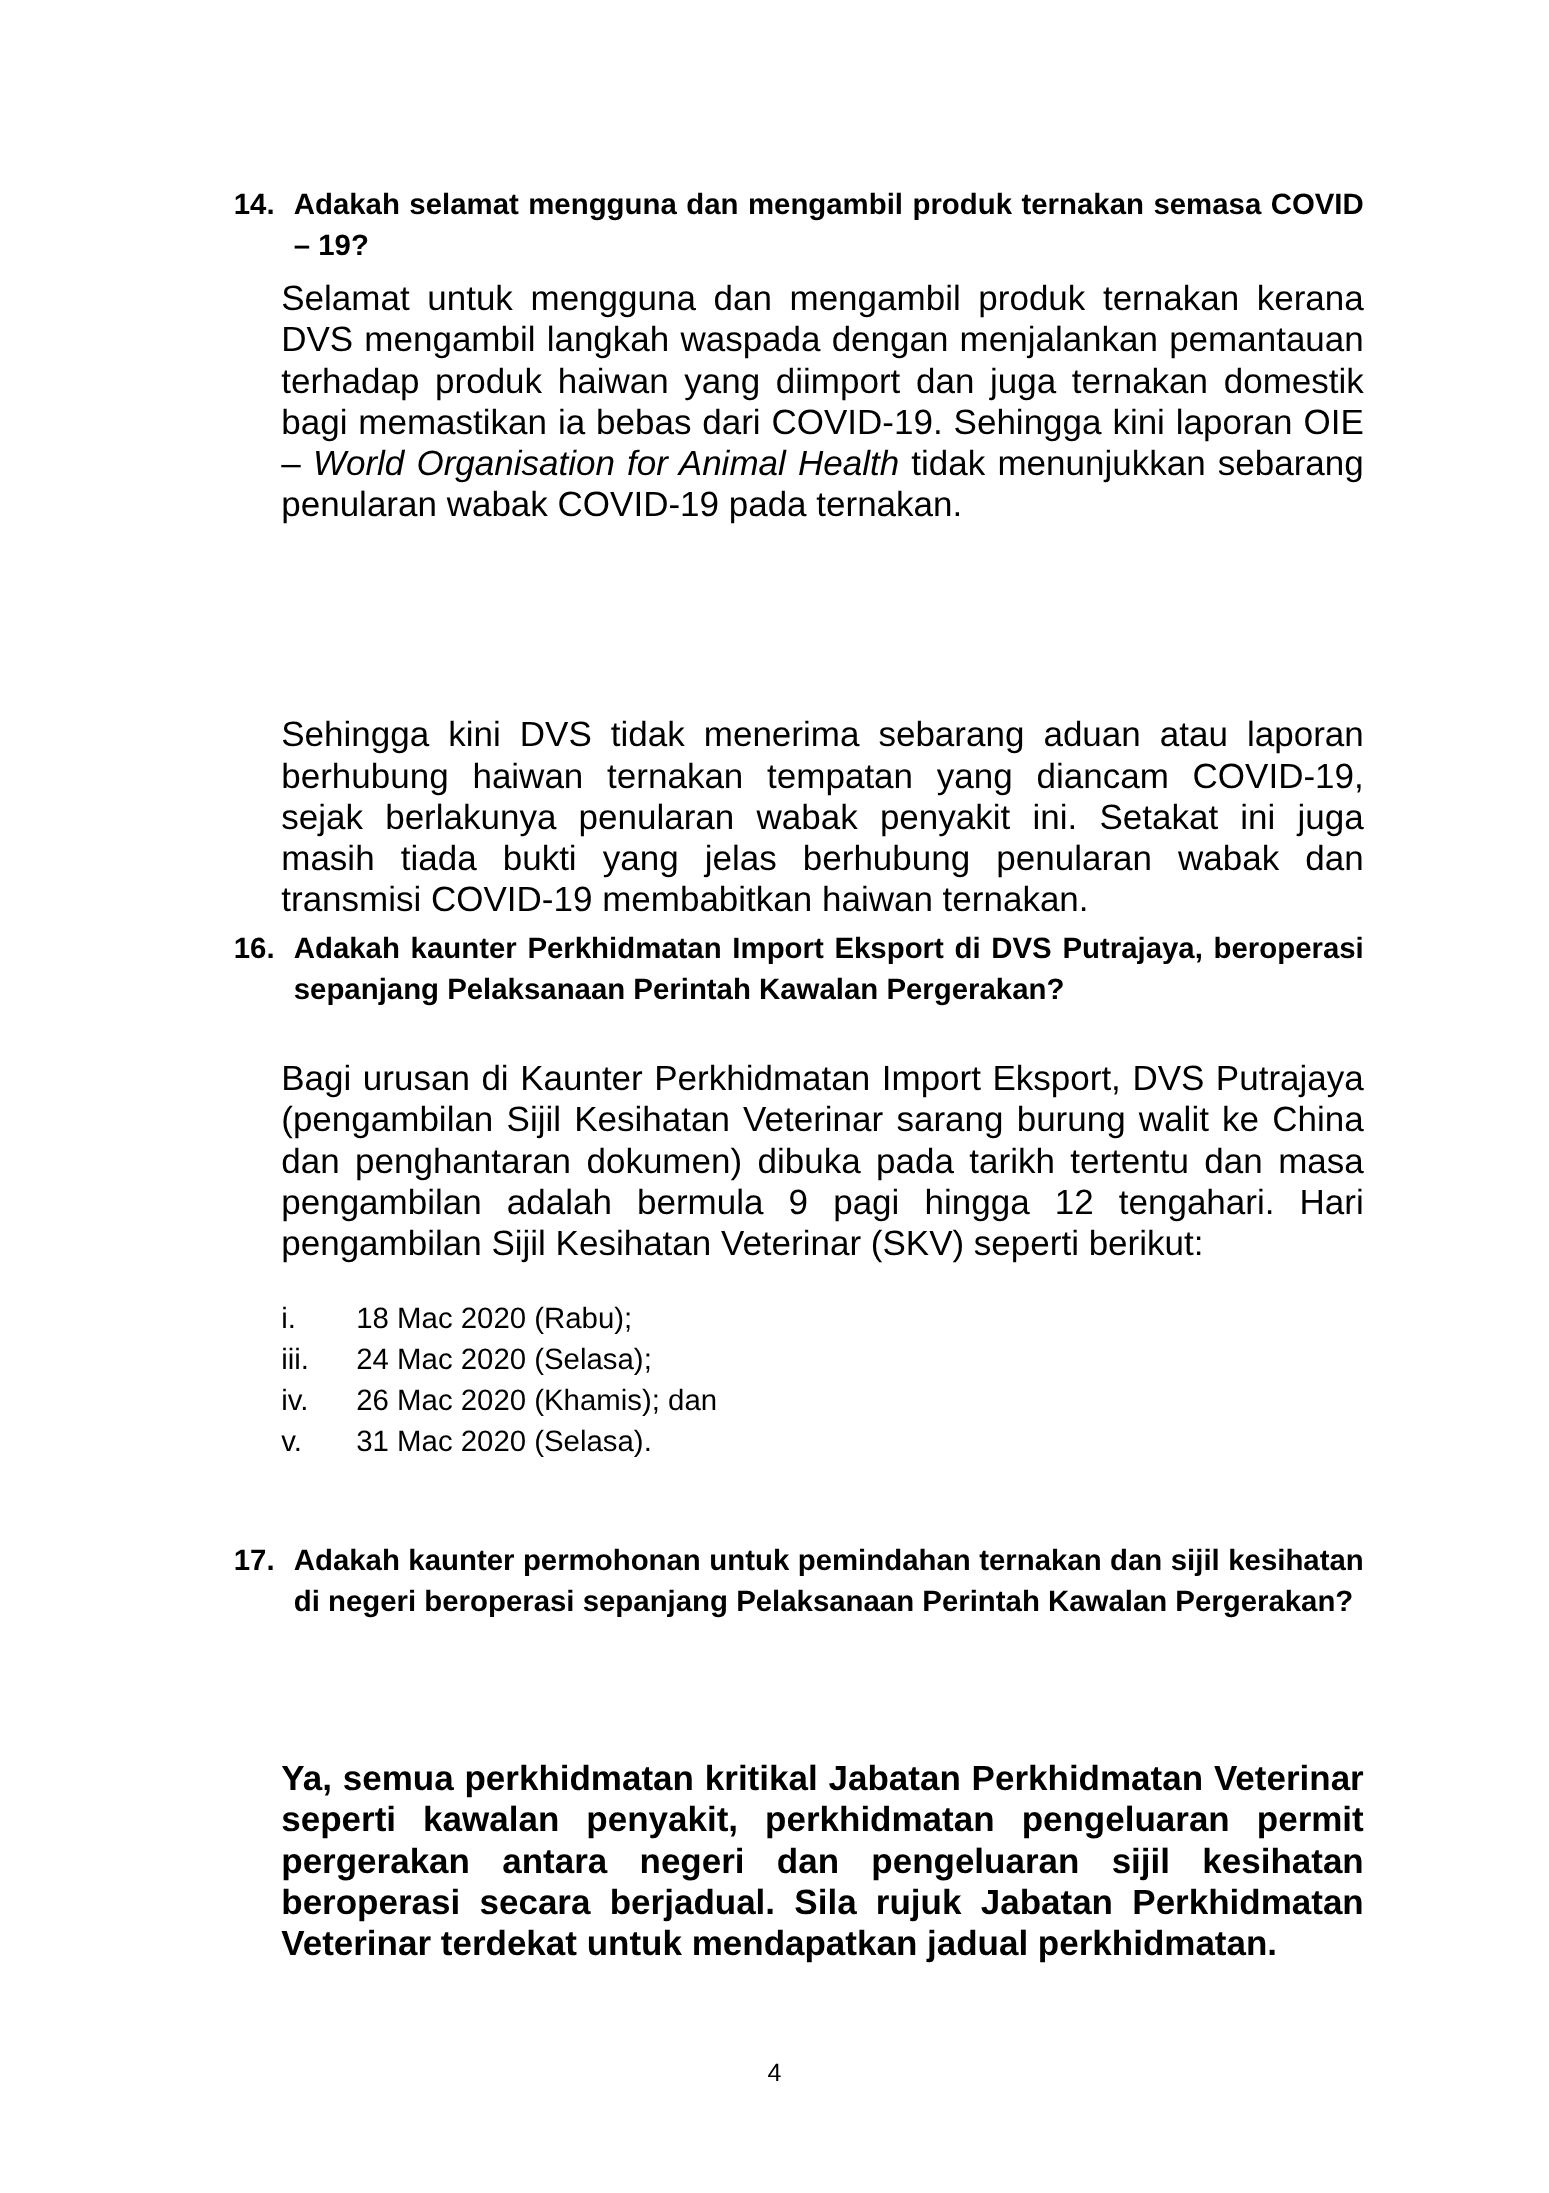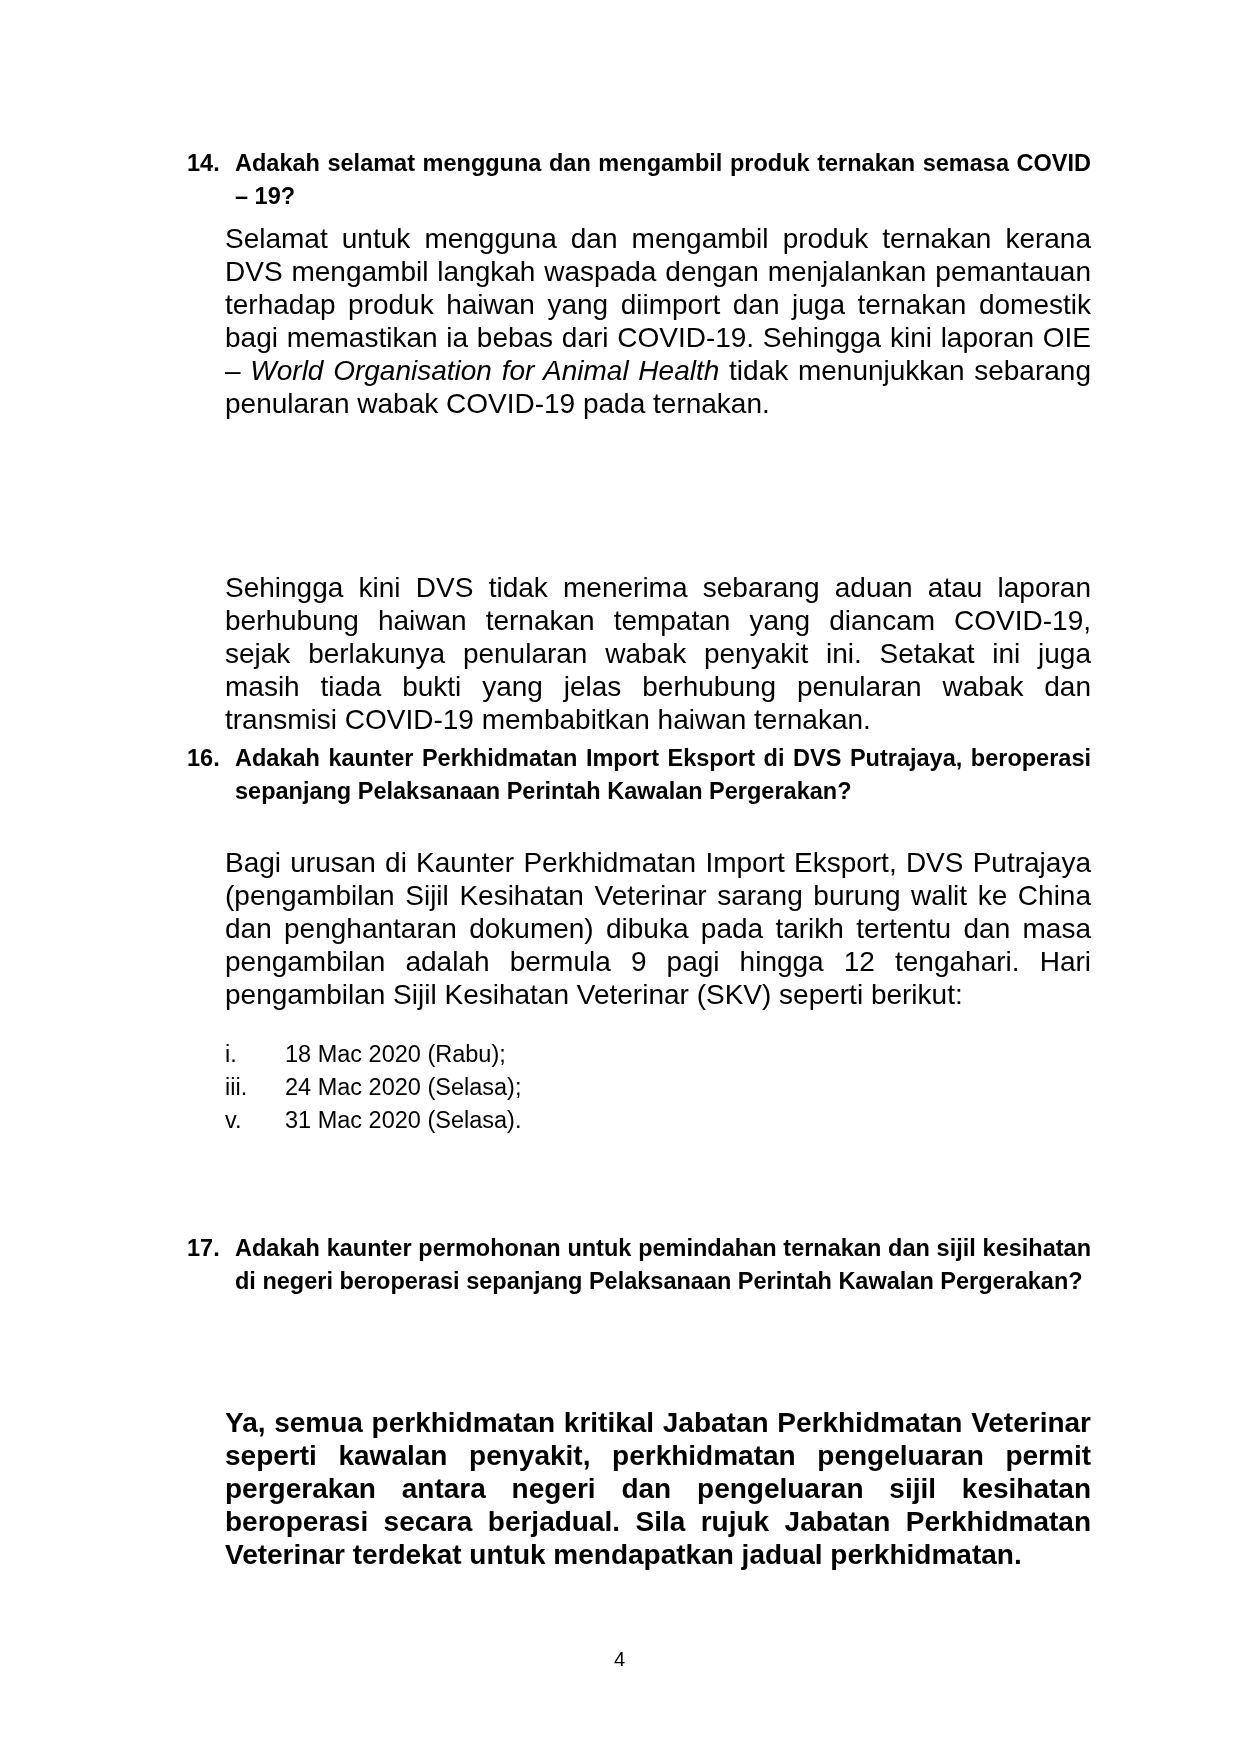--- a/index.html
+++ b/index.html
@@ -39,20 +39,24 @@
   <div class="list" style="top:1038px;">
     <div class="row">
       <span class="roman">i.</span>
       <span class="val">18 Mac 2020 (Rabu);</span>
     </div>
     <div class="row">
       <span class="roman">iii.</span>
       <span class="val">24 Mac 2020 (Selasa);</span>
     </div>
     <div class="row">
+      <span class="roman">iv.</span>
+      <span class="val">26 Mac 2020 (Khamis); dan</span>
+    </div>
+    <div class="row">
       <span class="roman">v.</span>
       <span class="val">31 Mac 2020 (Selasa).</span>
     </div>
   </div>
 
   <div class="q" style="top:1232px;">
     <span class="num">17.</span>
     <span class="txt">Adakah kaunter permohonan untuk pemindahan ternakan dan sijil kesihatan di negeri beroperasi sepanjang Pelaksanaan Perintah Kawalan Pergerakan?</span>
   </div>
   <div class="ans" style="top:1406px;font-weight:bold;">Ya, semua perkhidmatan kritikal Jabatan Perkhidmatan Veterinar seperti kawalan penyakit, perkhidmatan pengeluaran permit pergerakan antara negeri dan pengeluaran sijil kesihatan beroperasi secara berjadual. Sila rujuk Jabatan Perkhidmatan Veterinar terdekat untuk mendapatkan jadual perkhidmatan.</div>

